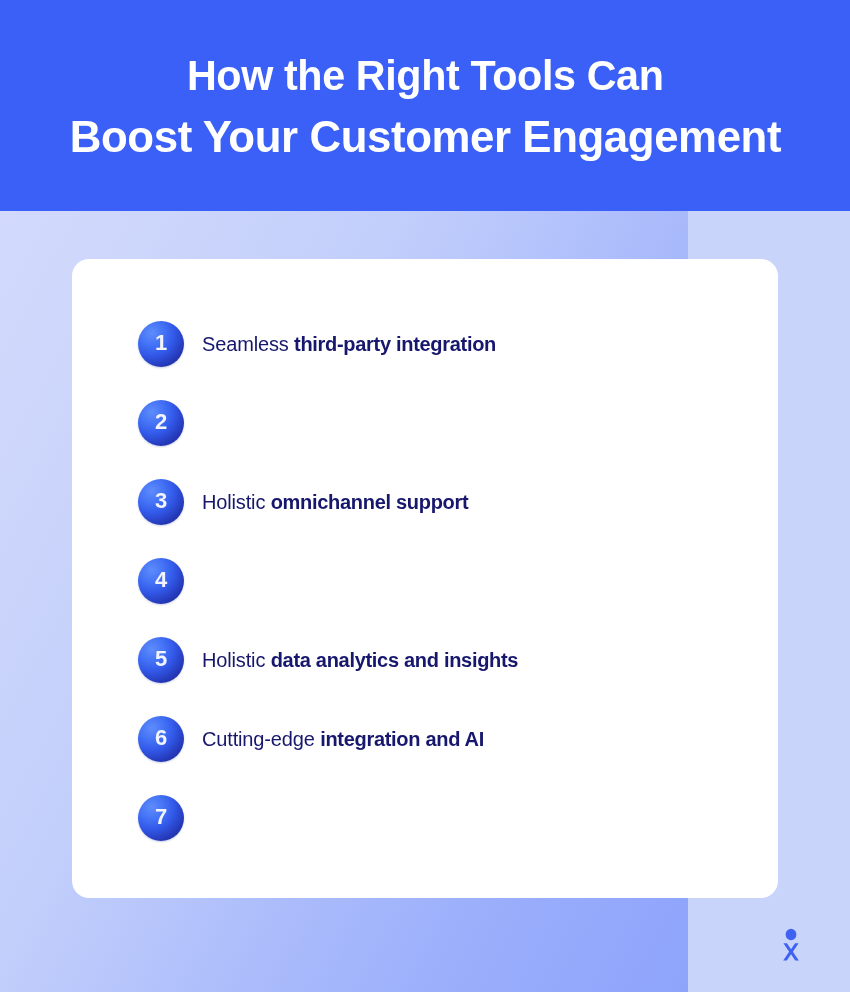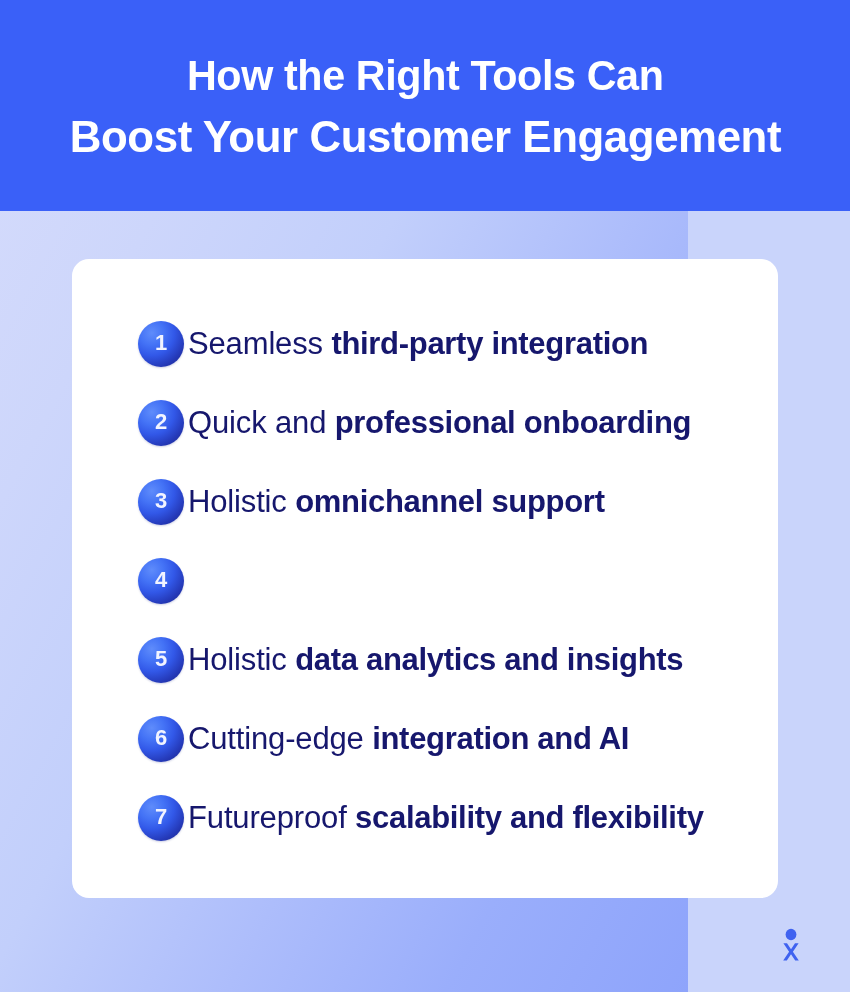--- a/index.html
+++ b/index.html
@@ -114,24 +114,24 @@
     font-weight: 700;
     font-size: 22px;
     line-height: 1;
     position: relative;
     top: -1px;
   }
 
   
   .row-text {
     flex: 1 1 auto;
-    margin-left: 4px;     
+    margin-left: 18px;     
     color: #16176d;
     font-family: "Liberation Sans", sans-serif;
-    font-size: 31px;
+    font-size: 20px;
     line-height: 46px;
     letter-spacing: -0.15px;
     white-space: nowrap;
   }
   .row-text .bold {
     font-weight: 700;
     letter-spacing: -0.3px;
   }
 
   
@@ -159,21 +159,20 @@
         <div class="row">
           <div class="badge">
             <span class="badge-num">1</span>
           </div>
           <div class="row-text"><span>Seamless </span><span class="bold">third-party integration</span><span></span></div>
         </div>
         <div class="row">
           <div class="badge">
             <span class="badge-num">2</span>
           </div>
-          <div class="row-text"><span>Quick and </span><span class="bold">professional onboarding</span><span></span></div>
         </div>
         <div class="row">
           <div class="badge">
             <span class="badge-num">3</span>
           </div>
           <div class="row-text"><span>Holistic </span><span class="bold">omnichannel support</span><span></span></div>
         </div>
         <div class="row">
           <div class="badge">
             <span class="badge-num">4</span>
@@ -188,21 +187,20 @@
         <div class="row">
           <div class="badge">
             <span class="badge-num">6</span>
           </div>
           <div class="row-text"><span>Cutting-edge </span><span class="bold">integration and AI</span><span></span></div>
         </div>
         <div class="row">
           <div class="badge">
             <span class="badge-num">7</span>
           </div>
-          <div class="row-text"><span>Futureproof </span><span class="bold">scalability and flexibility</span><span></span></div>
         </div>
       </div>
   </div>
 
   <div id="logo">
     <svg width="28" height="36" viewBox="0 0 28 36" xmlns="http://www.w3.org/2000/svg">
       <ellipse cx="14" cy="6.5" rx="5.4" ry="5.8" fill="#3f62f0"></ellipse>
       <path d="M6.4 15.2 L10.0 15.2 L14 21.2 L18.0 15.2 L21.6 15.2 L15.9 23.8 L21.8 32.6 L18.2 32.6 L14 26.2 L9.8 32.6 L6.2 32.6 L12.1 23.8 Z" fill="#3f62f0"></path>
     </svg>
   </div>

